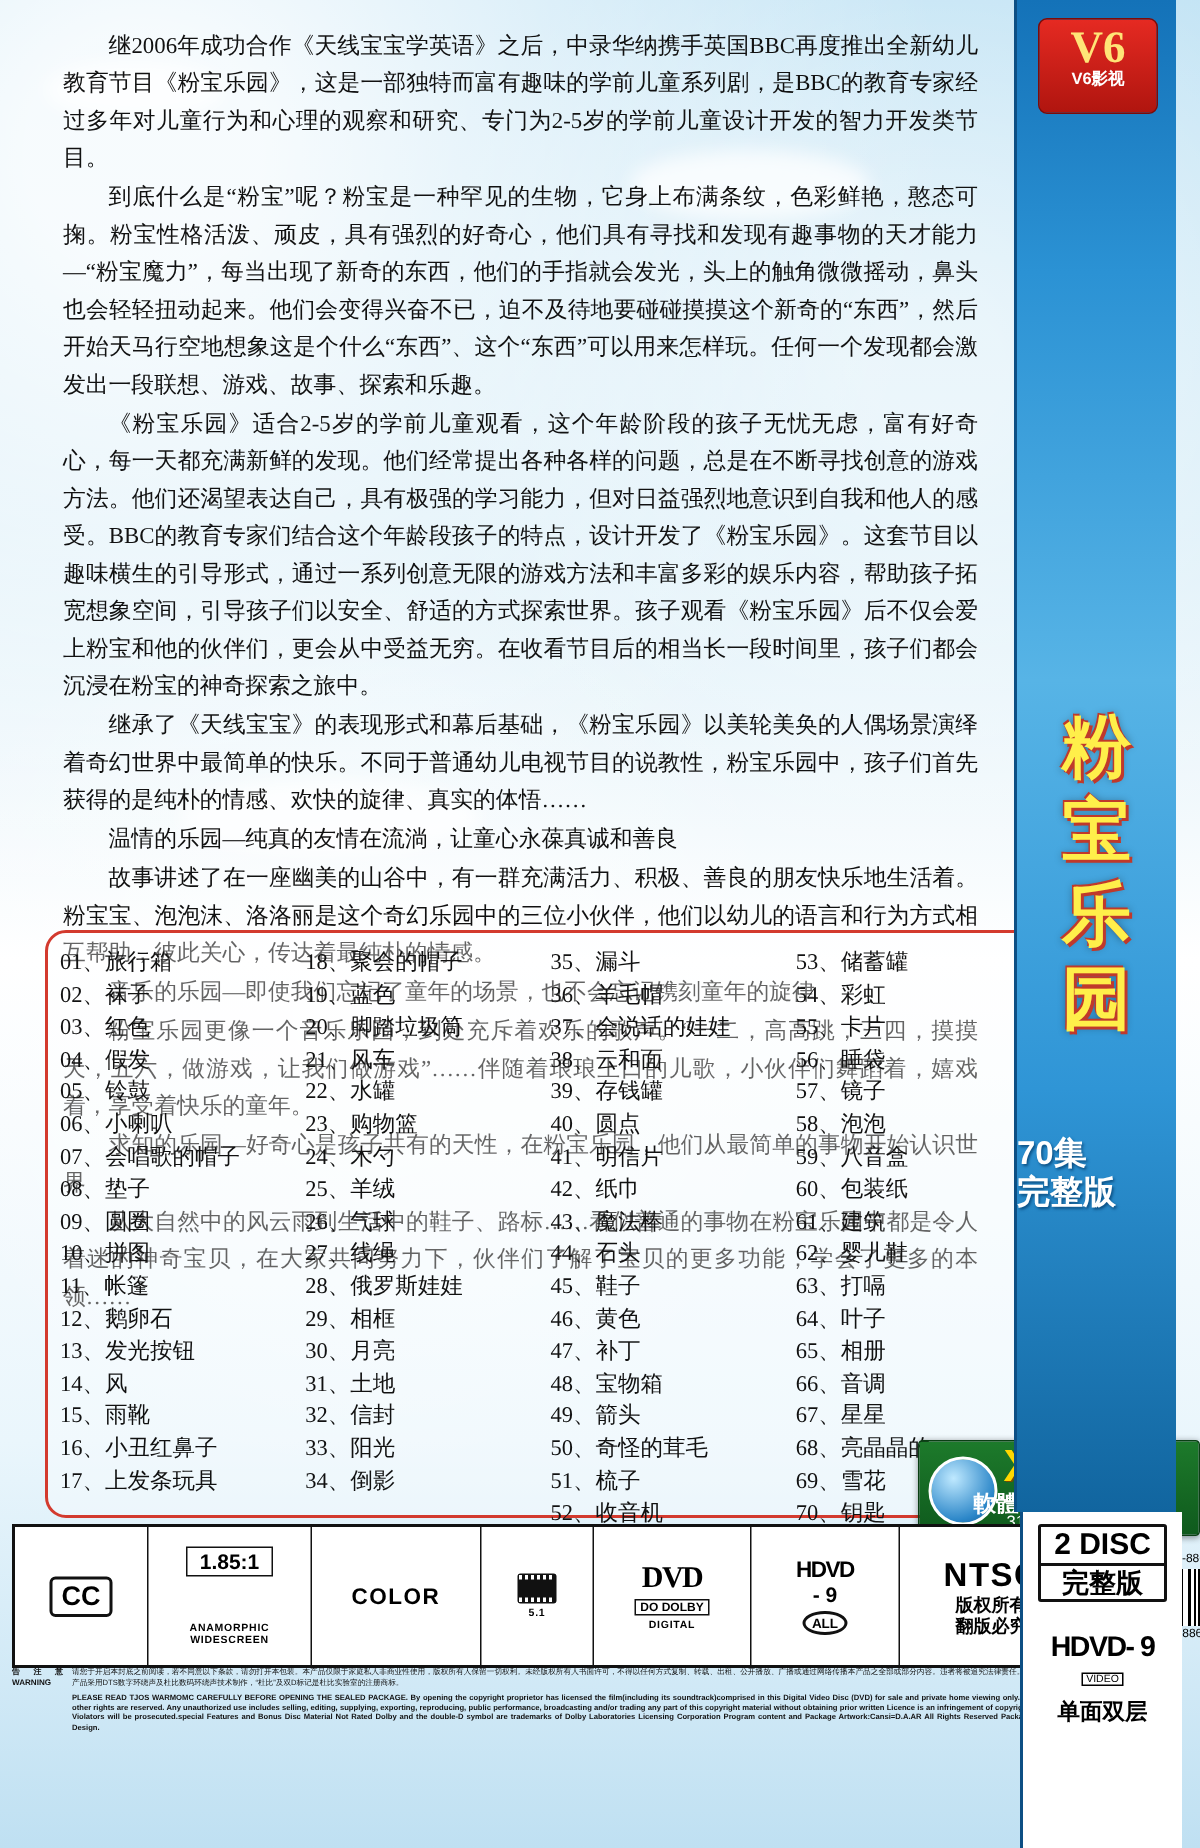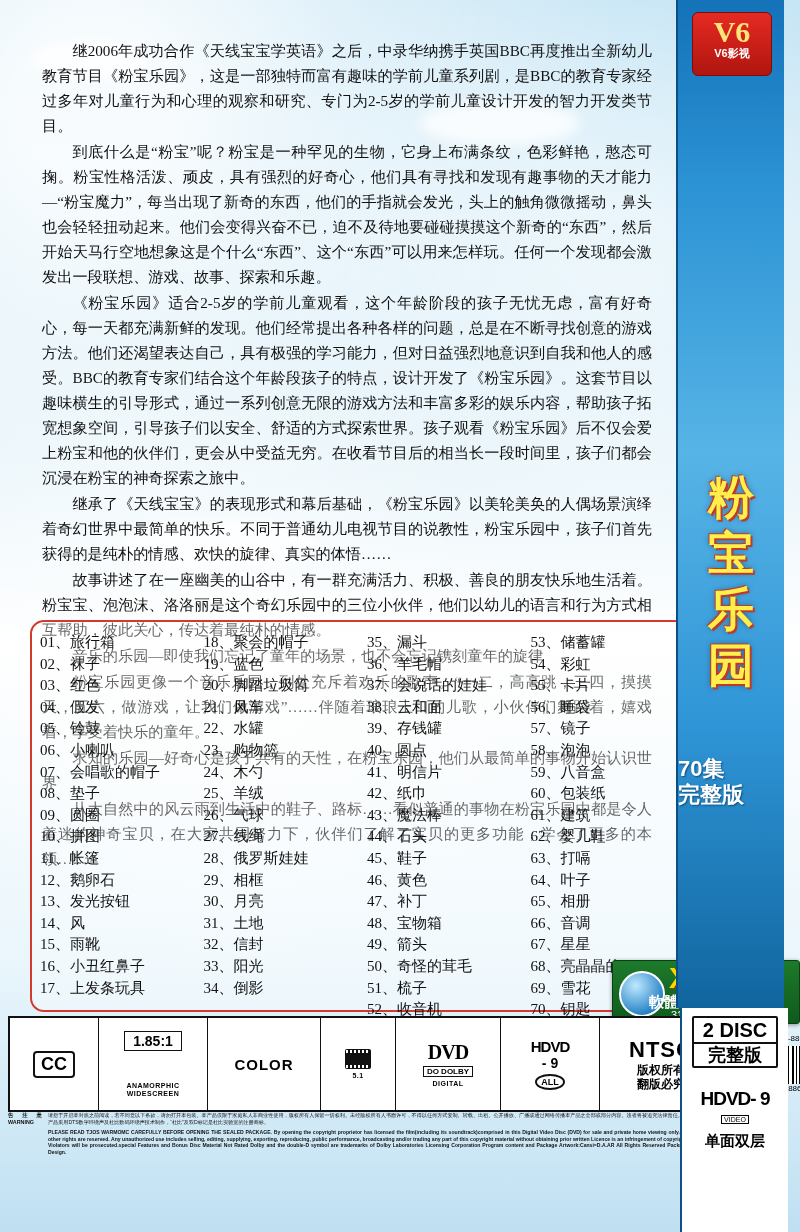--- a/index.html
+++ b/index.html
@@ -80,21 +80,21 @@
   .discbox .l2{font-size:18px;line-height:22px;border-top:2px solid #111;}
   #hdvd2{margin-top:20px;text-align:center;}
   #hdvd2 .hd{font-size:19px;font-weight:bold;letter-spacing:-1px;}
   #hdvd2 .vid{font-size:7px;border:1px solid #000;display:inline-block;padding:0 2px;vertical-align:2px;}
   #hdvd2 .ln{font-size:15px;font-weight:bold;margin-top:4px;}
 
   
   #body-text{
     position:absolute;left:42px;top:18px;width:610px;
     font-family:"Liberation Serif","DejaVu Serif",serif;
-    font-size:15.2px;line-height:25px;color:#111;text-align:justify;margin-top:20px;
+    font-size:15.2px;line-height:25px;color:#111;text-align:justify;
   }
   #body-text p{margin:0 0 1px 0;text-indent:2em;}
 
   
   #list-box{
     position:absolute;left:30px;top:620px;width:664px;height:388px;
     border:2px solid #d33a2e;border-radius:14px;
     background:rgba(255,255,255,0.35);
   }
   #list-grid{
@@ -175,20 +175,21 @@
 
   <div class="cloud" style="left:30px;top:40px;width:120px;height:40px;"></div>
   <div class="cloud" style="left:420px;top:100px;width:160px;height:46px;"></div>
   <div class="cloud" style="left:120px;top:520px;width:200px;height:50px;"></div>
 
   <div id="body-text">
     <p>继2006年成功合作《天线宝宝学英语》之后，中录华纳携手英国BBC再度推出全新幼儿教育节目《粉宝乐园》，这是一部独特而富有趣味的学前儿童系列剧，是BBC的教育专家经过多年对儿童行为和心理的观察和研究、专门为2-5岁的学前儿童设计开发的智力开发类节目。</p>
     <p>到底什么是“粉宝”呢？粉宝是一种罕见的生物，它身上布满条纹，色彩鲜艳，憨态可掬。粉宝性格活泼、顽皮，具有强烈的好奇心，他们具有寻找和发现有趣事物的天才能力—“粉宝魔力”，每当出现了新奇的东西，他们的手指就会发光，头上的触角微微摇动，鼻头也会轻轻扭动起来。他们会变得兴奋不已，迫不及待地要碰碰摸摸这个新奇的“东西”，然后开始天马行空地想象这是个什么“东西”、这个“东西”可以用来怎样玩。任何一个发现都会激发出一段联想、游戏、故事、探索和乐趣。</p>
     <p>《粉宝乐园》适合2-5岁的学前儿童观看，这个年龄阶段的孩子无忧无虑，富有好奇心，每一天都充满新鲜的发现。他们经常提出各种各样的问题，总是在不断寻找创意的游戏方法。他们还渴望表达自己，具有极强的学习能力，但对日益强烈地意识到自我和他人的感受。BBC的教育专家们结合这个年龄段孩子的特点，设计开发了《粉宝乐园》。这套节目以趣味横生的引导形式，通过一系列创意无限的游戏方法和丰富多彩的娱乐内容，帮助孩子拓宽想象空间，引导孩子们以安全、舒适的方式探索世界。孩子观看《粉宝乐园》后不仅会爱上粉宝和他的伙伴们，更会从中受益无穷。在收看节目后的相当长一段时间里，孩子们都会沉浸在粉宝的神奇探索之旅中。</p>
     <p>继承了《天线宝宝》的表现形式和幕后基础，《粉宝乐园》以美轮美奂的人偶场景演绎着奇幻世界中最简单的快乐。不同于普通幼儿电视节目的说教性，粉宝乐园中，孩子们首先获得的是纯朴的情感、欢快的旋律、真实的体悟……</p>
+    <p>温情的乐园—纯真的友情在流淌，让童心永葆真诚和善良</p>
     <p>故事讲述了在一座幽美的山谷中，有一群充满活力、积极、善良的朋友快乐地生活着。粉宝宝、泡泡沫、洛洛丽是这个奇幻乐园中的三位小伙伴，他们以幼儿的语言和行为方式相互帮助，彼此关心，传达着最纯朴的情感。</p>
     <p>音乐的乐园—即使我们忘记了童年的场景，也不会忘记镌刻童年的旋律</p>
     <p>粉宝乐园更像一个音乐乐园，到处充斥着欢乐的歌声。“一二，高高跳，三四，摸摸天，五六，做游戏，让我们做游戏”……伴随着琅琅上口的儿歌，小伙伴们舞蹈着，嬉戏着，享受着快乐的童年。</p>
     <p>求知的乐园—好奇心是孩子共有的天性，在粉宝乐园，他们从最简单的事物开始认识世界</p>
     <p>从大自然中的风云雨到生活中的鞋子、路标……看似普通的事物在粉宝乐园中都是令人着迷的神奇宝贝，在大家共同努力下，伙伴们了解了宝贝的更多功能，学会了更多的本领……</p>
   </div>
 
   <div id="list-box">
     <div id="list-grid">
       <div class="col">

